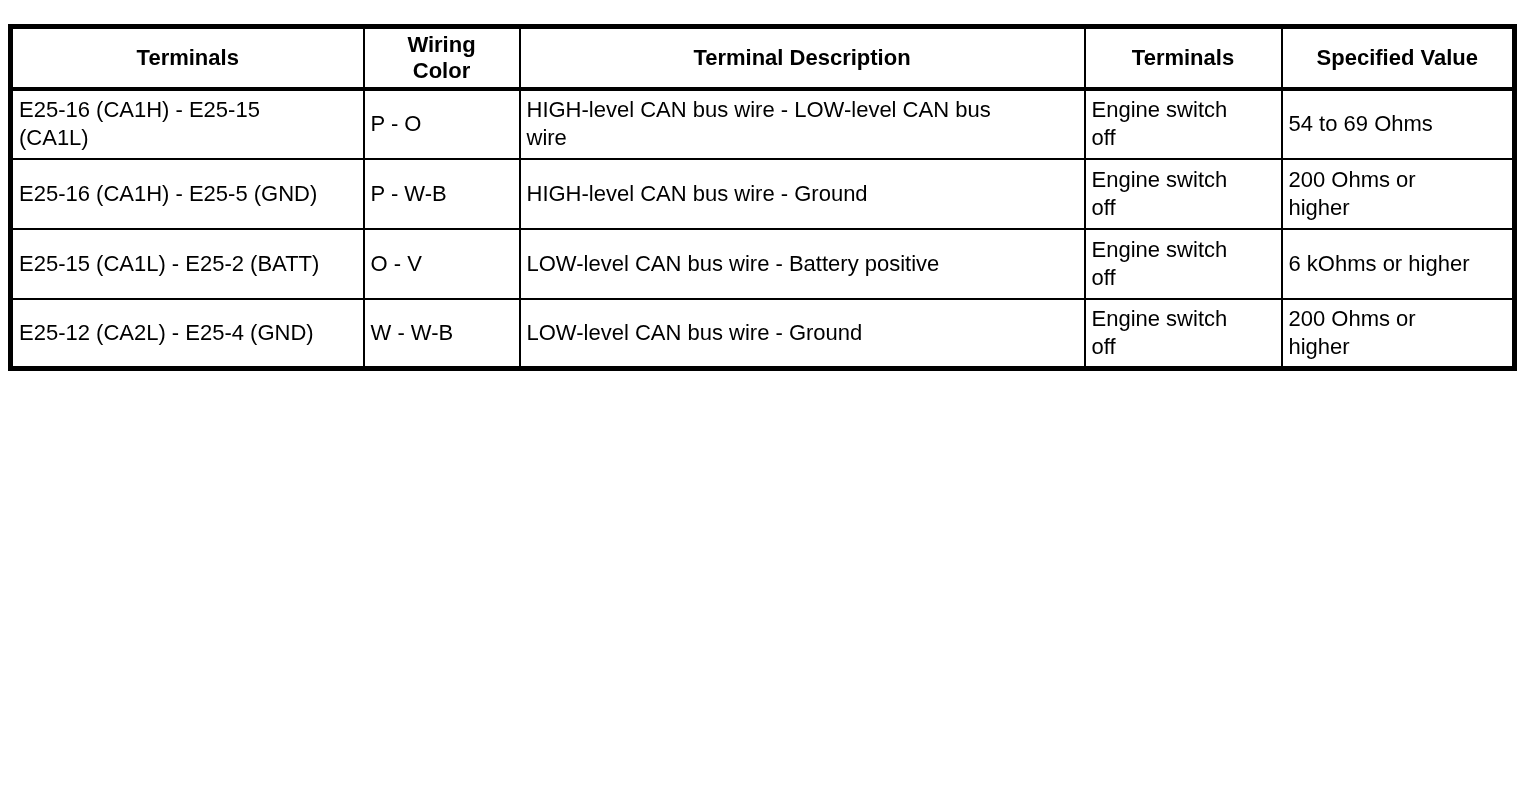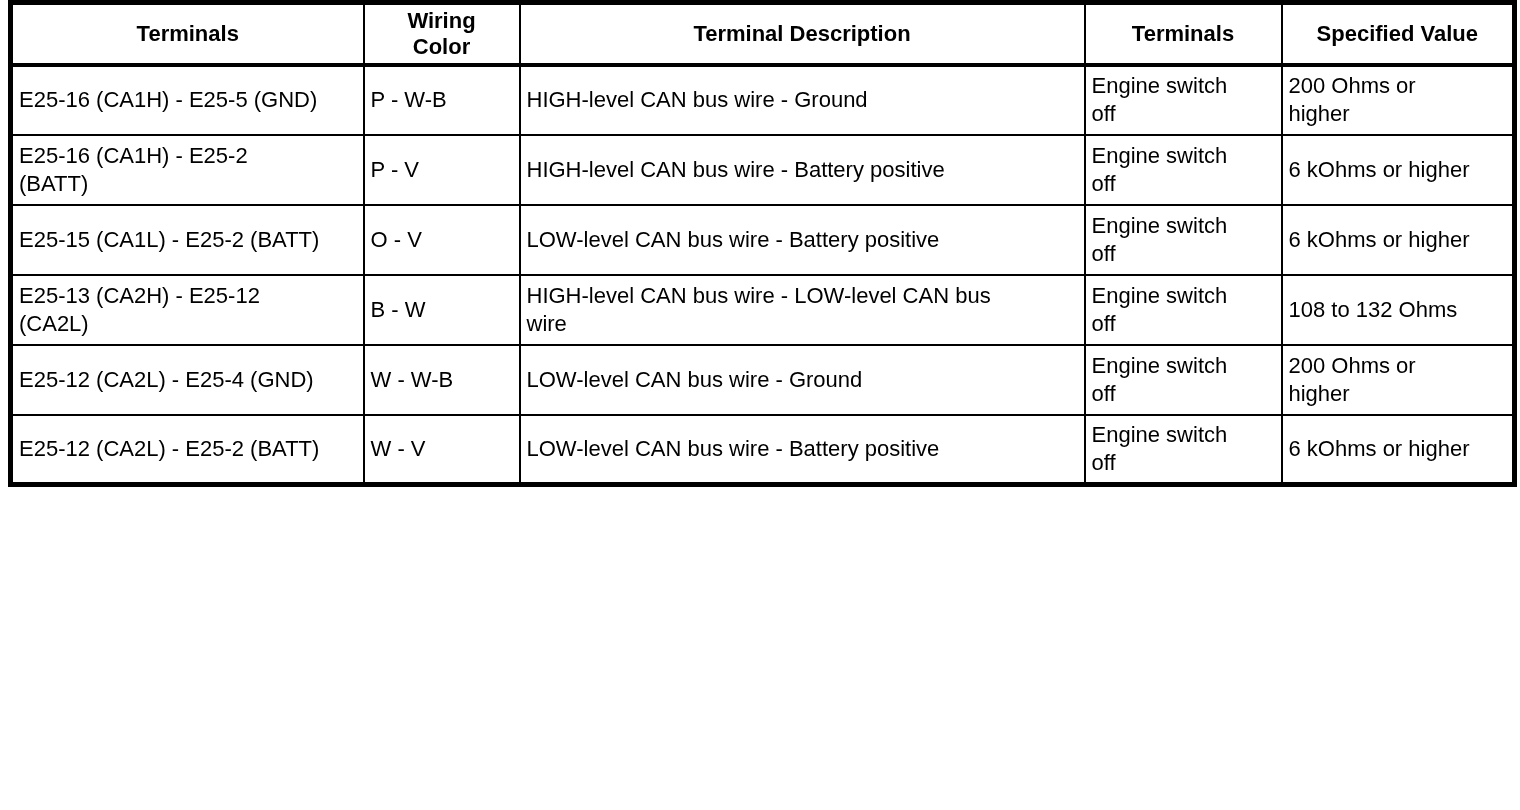--- a/index.html
+++ b/index.html
@@ -9,21 +9,21 @@
     background: #ffffff;
     font-family: "Liberation Sans", sans-serif;
     color: #000000;
   }
   body {
     width: 1520px;
     height: 810px;
     overflow: hidden;
   }
   .doc-page {
-    padding: 0 8px 7px 8px;
+    padding: 24px 8px 7px 8px;
   }
   table.spec-table {
     border-collapse: collapse;
     table-layout: fixed;
     width: 1504px;
     border: 5px solid #000000;
   }
   col.c-terminals   { width: 353px; }
   col.c-wiring      { width: 156px; }
   col.c-description { width: 565px; }
@@ -72,77 +72,60 @@
       <tr>
         <th>Terminals</th>
         <th>Wiring
 Color</th>
         <th>Terminal Description</th>
         <th>Terminals</th>
         <th>Specified Value</th>
       </tr>
     </thead>
     <tbody>
+  <tr>
+    <td>E25-16 (CA1H) - E25-15
+(CA1L)</td>
+    <td>P - O</td>
+    <td>HIGH-level CAN bus wire - LOW-level CAN bus
+wire</td>
+    <td>Engine switch
+off</td>
+    <td>54 to 69 Ohms</td>
+  </tr>
 
   <tr>
     <td>E25-16 (CA1H) - E25-5 (GND)</td>
     <td>P - W-B</td>
     <td>HIGH-level CAN bus wire - Ground</td>
     <td>Engine switch
 off</td>
     <td>200 Ohms or
 higher</td>
   </tr>
 
 
-  <tr>
-    <td>E25-16 (CA1H) - E25-2
-(BATT)</td>
-    <td>P - V</td>
-    <td>HIGH-level CAN bus wire - Battery positive</td>
-    <td>Engine switch
-off</td>
-    <td>6 kOhms or higher</td>
-  </tr>
 
   <tr>
     <td>E25-15 (CA1L) - E25-2 (BATT)</td>
     <td>O - V</td>
     <td>LOW-level CAN bus wire - Battery positive</td>
     <td>Engine switch
 off</td>
     <td>6 kOhms or higher</td>
   </tr>
 
-  <tr>
-    <td>E25-13 (CA2H) - E25-12
-(CA2L)</td>
-    <td>B - W</td>
-    <td>HIGH-level CAN bus wire - LOW-level CAN bus
-wire</td>
-    <td>Engine switch
-off</td>
-    <td>108 to 132 Ohms</td>
-  </tr>
 
 
   <tr>
     <td>E25-12 (CA2L) - E25-4 (GND)</td>
     <td>W - W-B</td>
     <td>LOW-level CAN bus wire - Ground</td>
     <td>Engine switch
 off</td>
     <td>200 Ohms or
 higher</td>
   </tr>
 
 
-  <tr>
-    <td>E25-12 (CA2L) - E25-2 (BATT)</td>
-    <td>W - V</td>
-    <td>LOW-level CAN bus wire - Battery positive</td>
-    <td>Engine switch
-off</td>
-    <td>6 kOhms or higher</td>
-  </tr>
 </tbody>
   </table>
 </div>
 
 </body></html>

